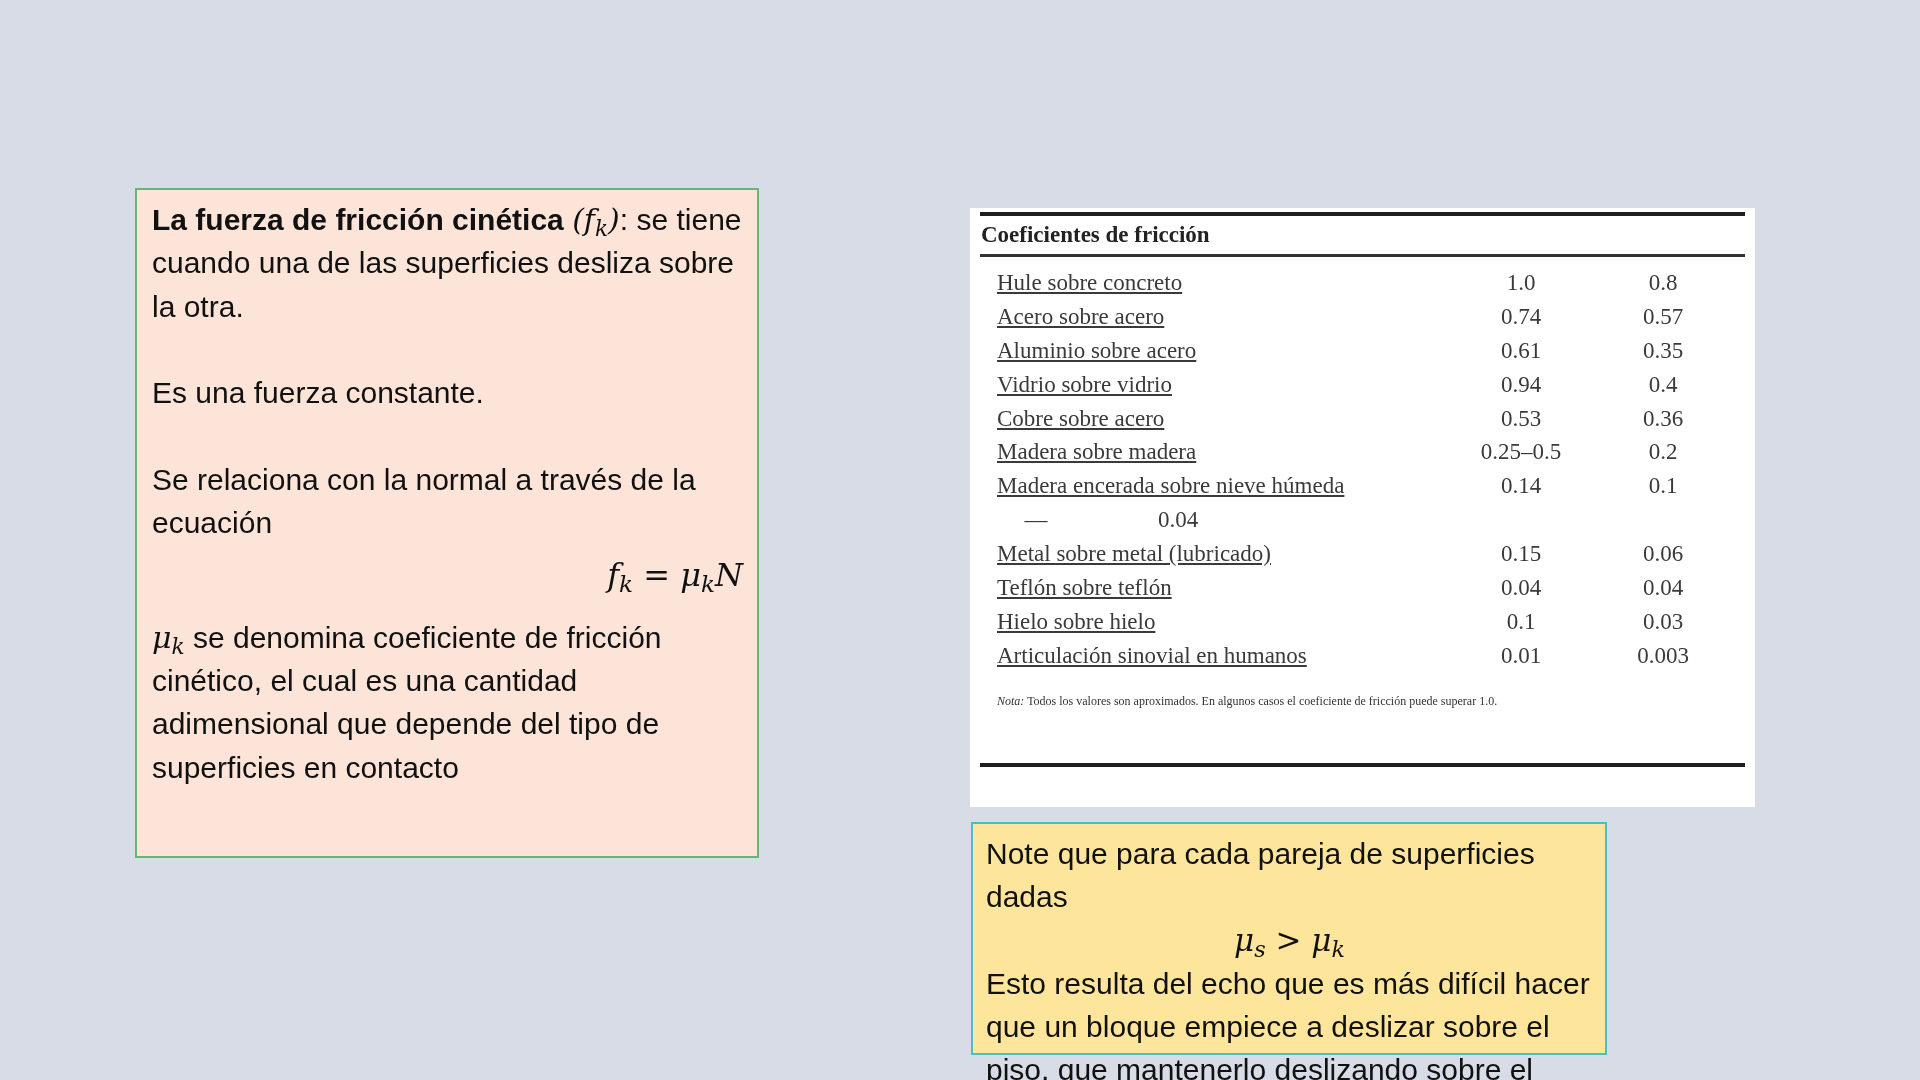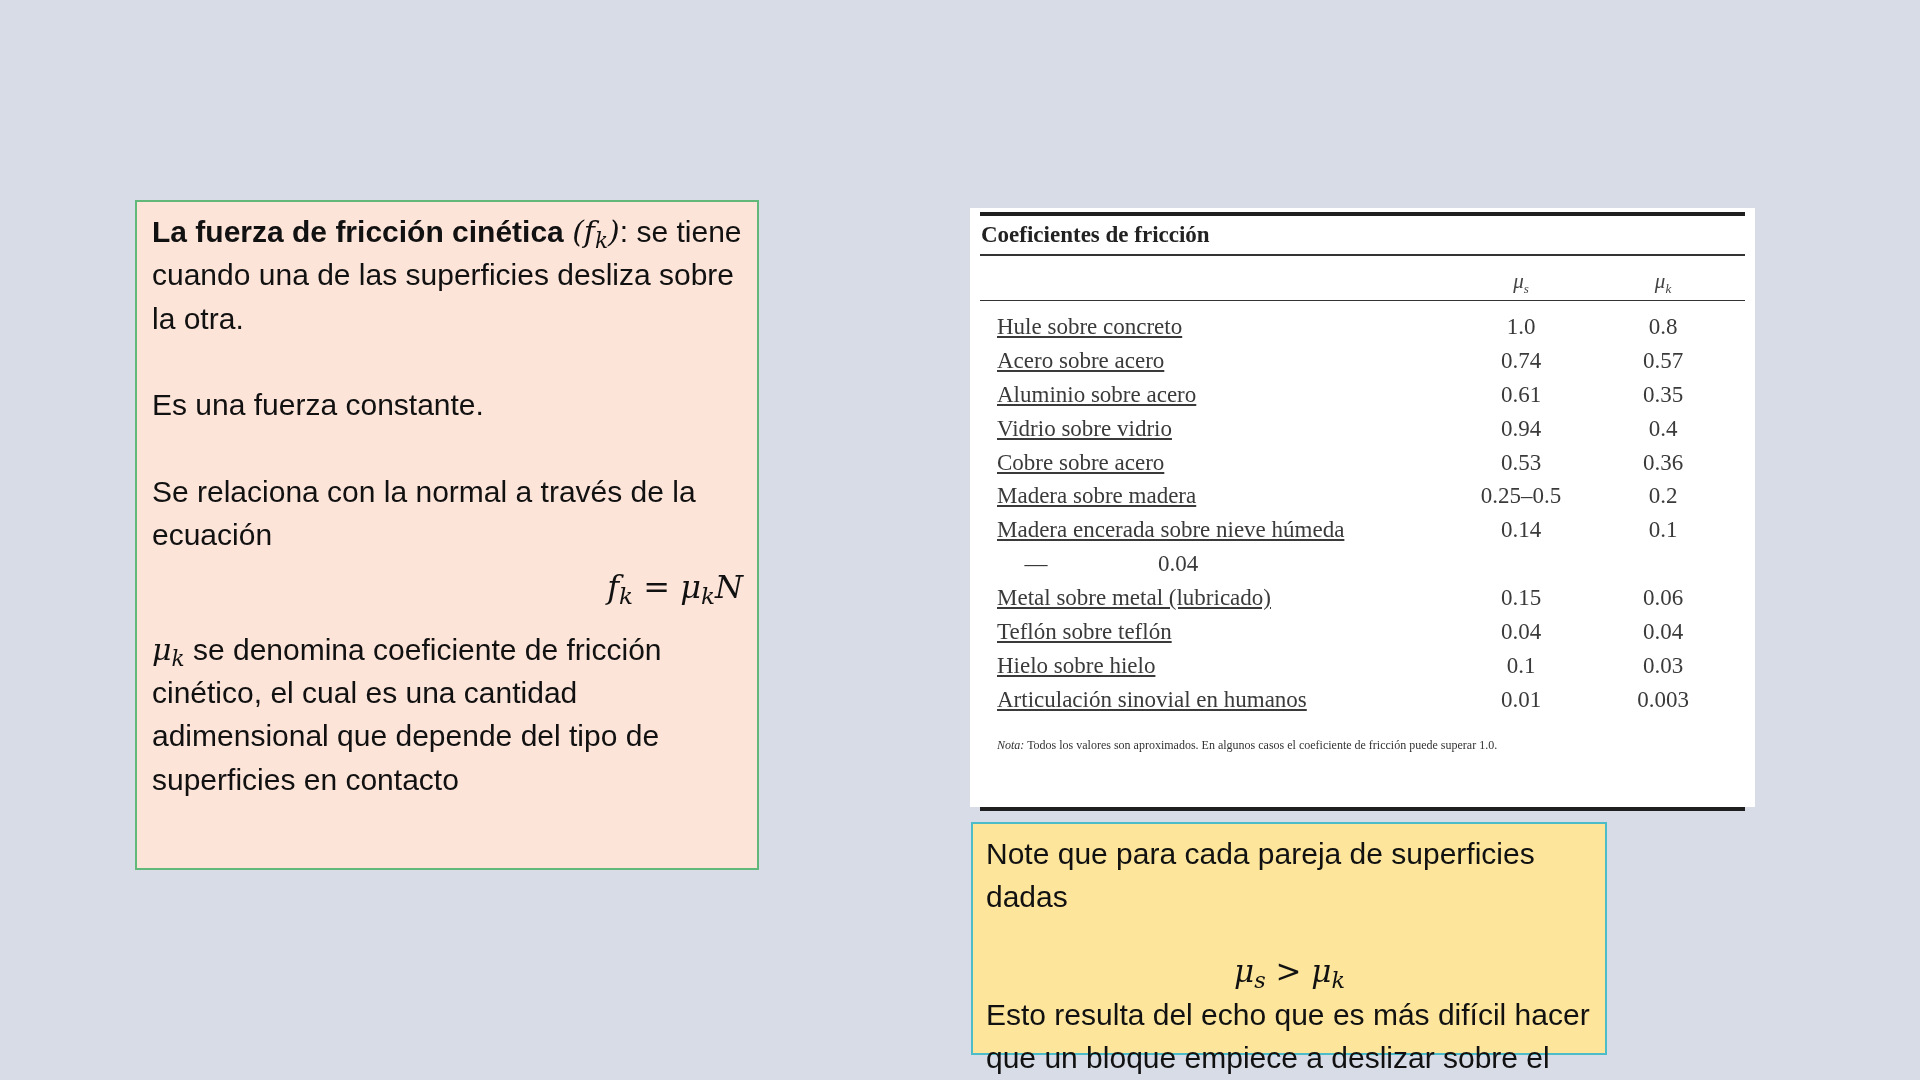--- a/index.html
+++ b/index.html
@@ -4,21 +4,21 @@
   <style>
     html, body { margin: 0; padding: 0; }
     body {
       width: 1920px; height: 1080px; overflow: hidden;
       background: #d7dce7;
       position: relative;
       font-family: "DejaVu Sans", "Liberation Sans", sans-serif;
       color: #111;
     }
     .box-left {
-      position: absolute; left: 135px; top: 200px;
+      position: absolute; left: 135px; top: 188px;
       width: 624px; height: 670px; box-sizing: border-box;
       background: #fde4d9; border: 2px solid #62b878;
       padding: 8px 14px 0 15px;
       font-size: 30px; line-height: 43.3px;
       font-family: "Liberation Sans", "DejaVu Sans", sans-serif;
     }
     .box-left p { margin: 0; }
     .gap { height: 43.3px; }
     .math { font-family: "DejaVu Serif", "Liberation Serif", serif; font-style: italic; }
     .math sub { font-size: 0.72em; vertical-align: -0.28em; line-height: 0; }
@@ -53,21 +53,21 @@
 
     .box-yellow {
       position: absolute; left: 971px; top: 822px;
       width: 636px; height: 233px; box-sizing: border-box;
       background: #fde69c; border: 2px solid #4cbcc8;
       padding: 8px 12px 0 13px;
       font-size: 30px; line-height: 43.3px;
       font-family: "Liberation Sans", "DejaVu Sans", sans-serif;
     }
     .box-yellow p { margin: 0; }
-    .ineq { text-align: center; font-size: 31px; line-height: 43px; margin-top: 31px; }
+    .ineq { text-align: center; font-size: 31px; line-height: 43px; }
   </style>
 </head>
 <body>
 
 <div class="box-left">
   <p>
     <span class="bold">La fuerza de fricción cinética</span>
     <span class="math">(<span>f</span><sub>k</sub>)</span><span>: se tiene cuando una de las superficies desliza sobre la otra.</span>
   </p>
   <div class="gap"></div>
@@ -79,25 +79,20 @@
   </div>
   <p>
     <span class="math"><span>μ</span><sub>k</sub></span><span> se denomina coeficiente de fricción cinético, el cual es una cantidad adimensional que depende del tipo de superficies en contacto</span>
   </p>
 </div>
 
 <div class="table-card">
   <div class="rule-thick"></div>
   <div class="table-title">Coeficientes de fricción</div>
   <div class="rule-thin"></div>
-  <div class="hdr-row">
-    <span class="c-name"></span>
-    <span class="c-s mu"><span>μ</span><sub>s</sub></span>
-    <span class="c-k mu"><span>μ</span><sub>k</sub></span>
-  </div>
   <div class="rule-thin"></div>
   <div class="rows" id="rows">
 
   <div class="row">
         <span class="c-name">Hule sobre concreto</span>
         <span class="c-s">1.0</span>
         <span class="c-k">0.8</span>
       </div>
       <div class="row">
         <span class="c-name">Acero sobre acero</span>

